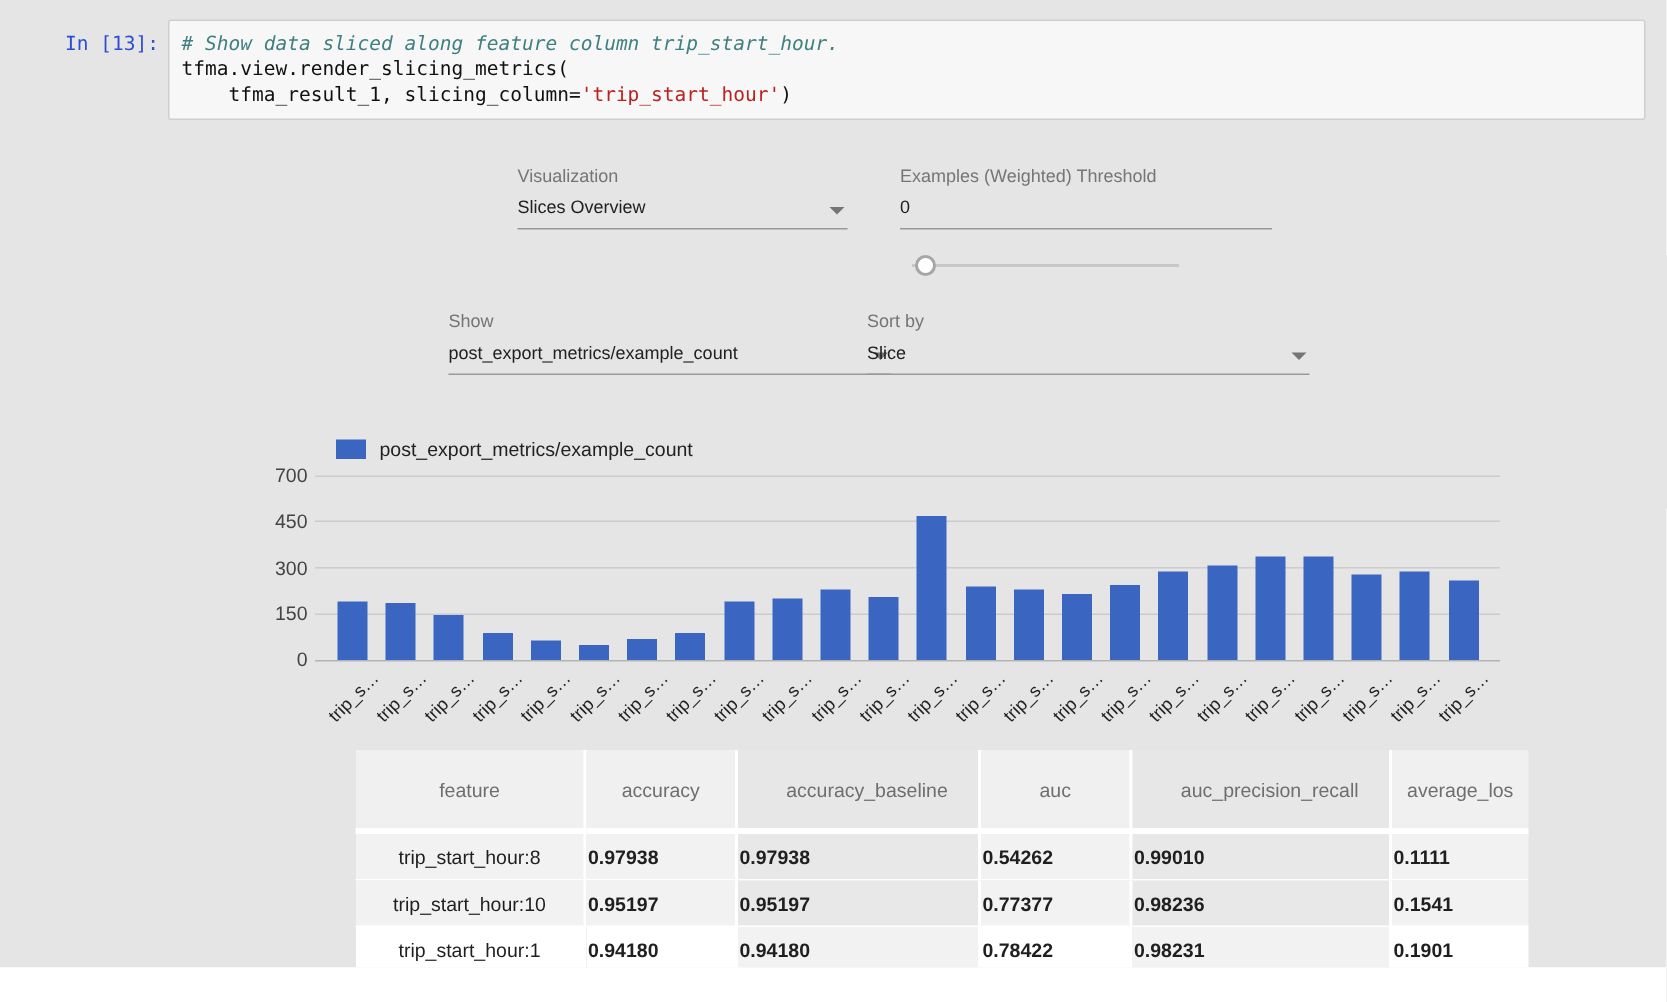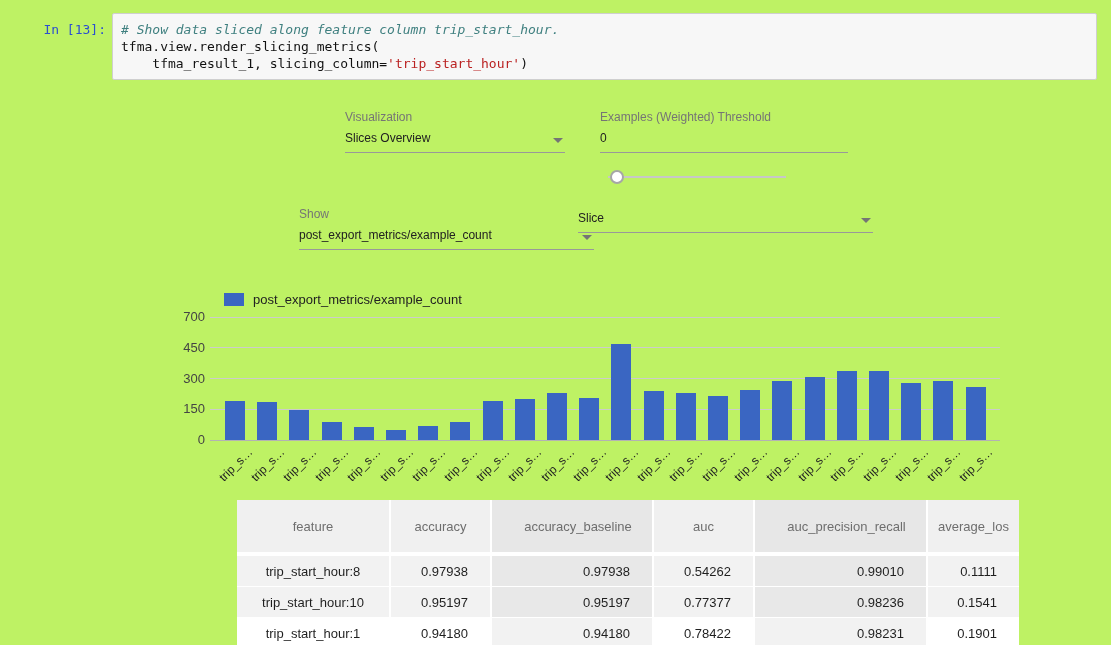--- a/index.html
+++ b/index.html
@@ -1,16 +1,16 @@
 <!DOCTYPE html>
 <html><head>
 <meta charset="utf-8">
 <style>
   html,body { margin:0; padding:0; background:#fff; }
-  .page { position:relative; width:1111px; height:645px; background:#bef264; overflow:hidden;
+  .page { position:relative; width:1111px; height:645px; background:#e5e5e5; overflow:hidden;
           font-family:"Liberation Sans", sans-serif; }
 
   
   .cell { position:absolute; left:14px; top:13px; right:14px; display:flex; }
   .prompt { flex:none; width:92px; text-align:right; padding:9px 6px 0 0;
             font-family:"DejaVu Sans Mono", monospace; font-size:13px; color:#2b4fd0; }
   .codebox { flex:1; background:#f7f7f7; border:1px solid #cfcfcf; border-radius:2px; padding:7px 8px; cursor:text; }
   pre.code { margin:0; font-family:"DejaVu Sans Mono", monospace; font-size:13px; line-height:17px;
              color:#111; white-space:pre; }
   .tok-comment { color:#408080; font-style:italic; }
@@ -51,21 +51,21 @@
                      background:#f0f0f0; border-left:2px solid #fff; border-bottom:4px solid #fff;
                      overflow:hidden; cursor:pointer; }
   table.metrics th.band { background:#e7e7e7;padding-left:13px; }
   table.metrics td { height:28px; color:#1f1f1f; background:#fff;
                      border-left:2px solid #fff; border-bottom:1px solid #fff; overflow:hidden; }
   table.metrics th:first-child, table.metrics td:first-child { border-left:none; }
   table.metrics td.band { background:#f2f2f2; }
   table.metrics tr.alt td { background:#f2f2f2; }
   table.metrics tr.alt td.band { background:#e8e8e8; }
   table.metrics td.feature { text-align:center; }
-  table.metrics td.num { text-align:right; padding-right:22px; }
+  table.metrics td.num { padding-right:22px;font-weight:bold; }
   table.metrics th:nth-child(1), table.metrics td:nth-child(1) { width:150px; }
   table.metrics th:nth-child(2), table.metrics td:nth-child(2) { width:97px; }
   table.metrics th:nth-child(3), table.metrics td:nth-child(3) { width:146px; }
   table.metrics th:nth-child(4), table.metrics td:nth-child(4) { width:97px; }
   table.metrics th:nth-child(5), table.metrics td:nth-child(5) { width:157px; }
   table.metrics th:nth-child(6), table.metrics td:nth-child(6) { width:89px; }
 </style>
 </head>
 <body>
 
@@ -102,20 +102,21 @@
 
   <div class="control" style="left:255px; top:207px; width:295px;margin-left:44px;">
     <div class="ctl-label">Show</div>
     <div class="ctl-value">
       <span>post_export_metrics/example_count</span>
       <span class="caret"></span>
     </div>
   </div>
 
   <div class="control" style="left:578px; top:207px; width:295px;">
+    <div class="ctl-label">Sort by</div>
     <div class="ctl-value">
       <span>Slice</span>
       <span class="caret"></span>
     </div>
   </div>
 
   <div class="chart">
     <div class="legend">
       <span class="swatch" style="background: rgb(58, 102, 194);"></span>
       <span class="legend-text">post_export_metrics/example_count</span>

